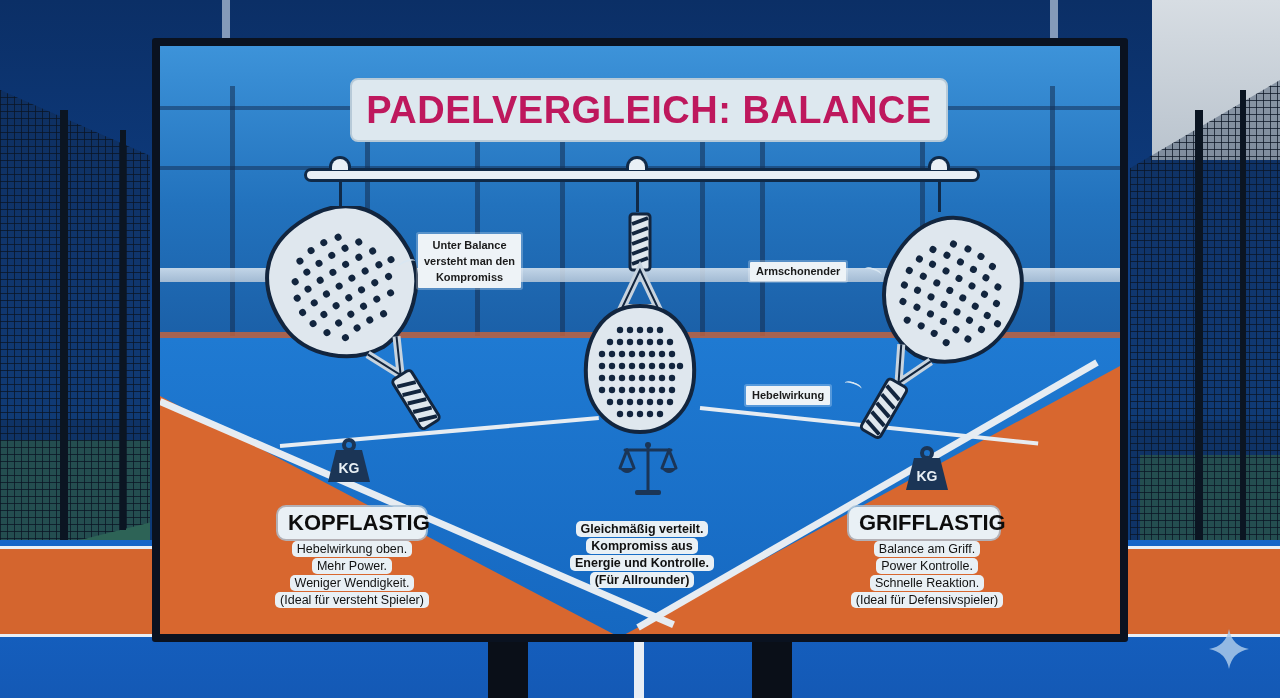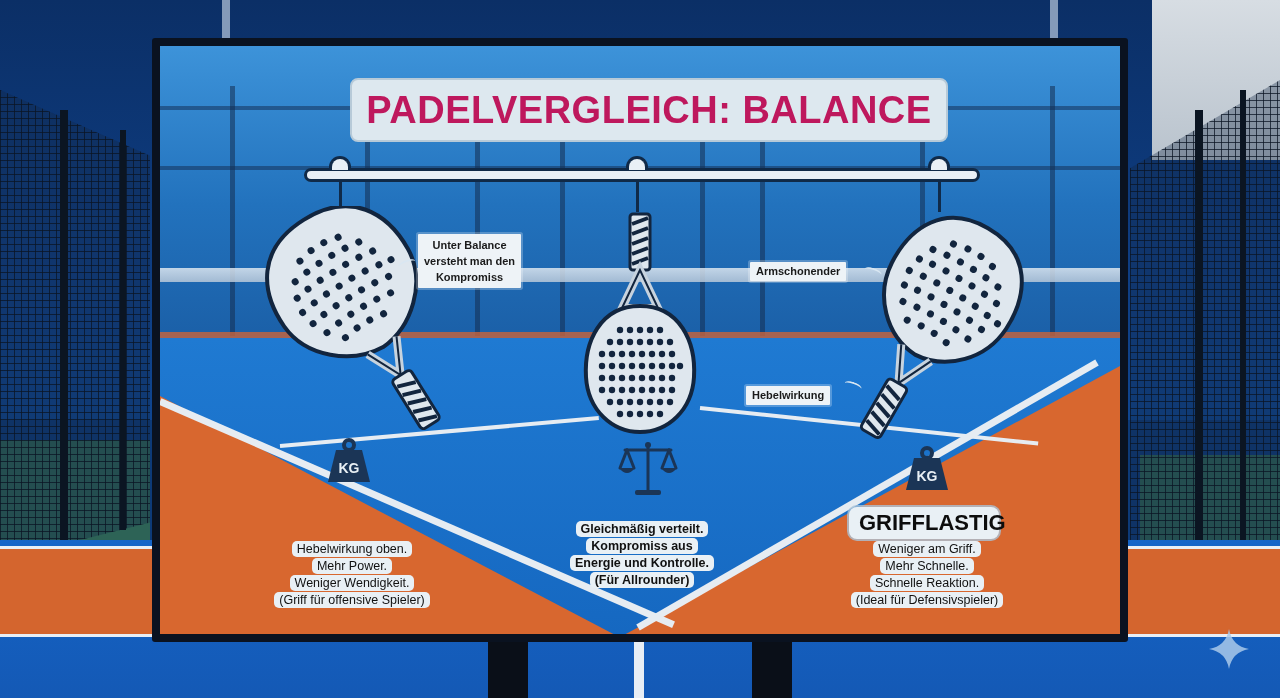--- a/index.html
+++ b/index.html
@@ -380,25 +380,28 @@
     </div>
     <div class="tick" style="left:684px;top:336px;transform:rotate(20deg);"></div>
 
     <div class="kg-icon" style="left:166px;top:392px;">
       <svg width="46" height="46" viewBox="0 0 46 46">
         <circle cx="23" cy="7" r="5" fill="none" stroke="#1b3556" stroke-width="4"></circle>
         <path d="M10 12 L36 12 L44 44 L2 44 Z" fill="#1b3556"></path>
         <text x="23" y="35" text-anchor="middle" font-family="Liberation Sans, sans-serif" font-weight="700" font-size="14" fill="#e9f0f5">KG</text>
       </svg>
     </div>
+    <div class="label-box" style="left:118px;top:461px;width:148px;">
+      <span>KOPFLASTIG</span>
+    </div>
     <div class="desc-box" style="left:90px;top:494px;width:204px;">
       <span class="desc-row"><span class="desc-line">Hebelwirkung oben.</span></span>
       <span class="desc-row"><span class="desc-line">Mehr Power.</span></span>
       <span class="desc-row"><span class="desc-line">Weniger Wendigkeit.</span></span>
-      <span class="desc-row"><span class="desc-line">(Griff für offensive Spieler)</span></span>
+      <span class="desc-row"><span class="desc-line">(Ideal für versteht Spieler)</span></span>
     </div>
 
     <div class="scale-icon" style="left:457px;top:394px;">
       <svg width="62" height="58" viewBox="0 0 62 58">
         <g fill="none" stroke="#1b3556" stroke-width="3" stroke-linecap="round">
           <line x1="31" y1="4" x2="31" y2="50"></line>
           <line x1="8" y1="10" x2="54" y2="10"></line>
           <line x1="10" y1="10" x2="3" y2="28"></line>
             <line x1="10" y1="10" x2="17" y2="28"></line>
           <line x1="52" y1="10" x2="45" y2="28"></line>
@@ -421,22 +424,22 @@
       <svg width="46" height="46" viewBox="0 0 46 46">
         <circle cx="23" cy="7" r="5" fill="none" stroke="#1b3556" stroke-width="4"></circle>
         <path d="M10 12 L36 12 L44 44 L2 44 Z" fill="#1b3556"></path>
         <text x="23" y="35" text-anchor="middle" font-family="Liberation Sans, sans-serif" font-weight="700" font-size="14" fill="#e9f0f5">KG</text>
       </svg>
     </div>
     <div class="label-box" style="left:689px;top:461px;width:150px;">
       <span>GRIFFLASTIG</span>
     </div>
     <div class="desc-box" style="left:664px;top:494px;width:206px;">
-      <span class="desc-row"><span class="desc-line">Weniger am Griff.</span></span>
-      <span class="desc-row"><span class="desc-line">Mehr Schnelle.</span></span>
+      <span class="desc-row"><span class="desc-line">Balance am Griff.</span></span>
+      <span class="desc-row"><span class="desc-line">Power Kontrolle.</span></span>
       <span class="desc-row"><span class="desc-line">Schnelle Reaktion.</span></span>
       <span class="desc-row"><span class="desc-line">(Ideal für Defensivspieler)</span></span>
     </div>
 
   </div>
 </div>
 
 <svg class="sparkle" viewBox="0 0 42 42">
   <path d="M21 1 Q24 18 41 21 Q24 24 21 41 Q18 24 1 21 Q18 18 21 1 Z" fill="#a9c9ea" opacity=".85"></path>
 </svg>

